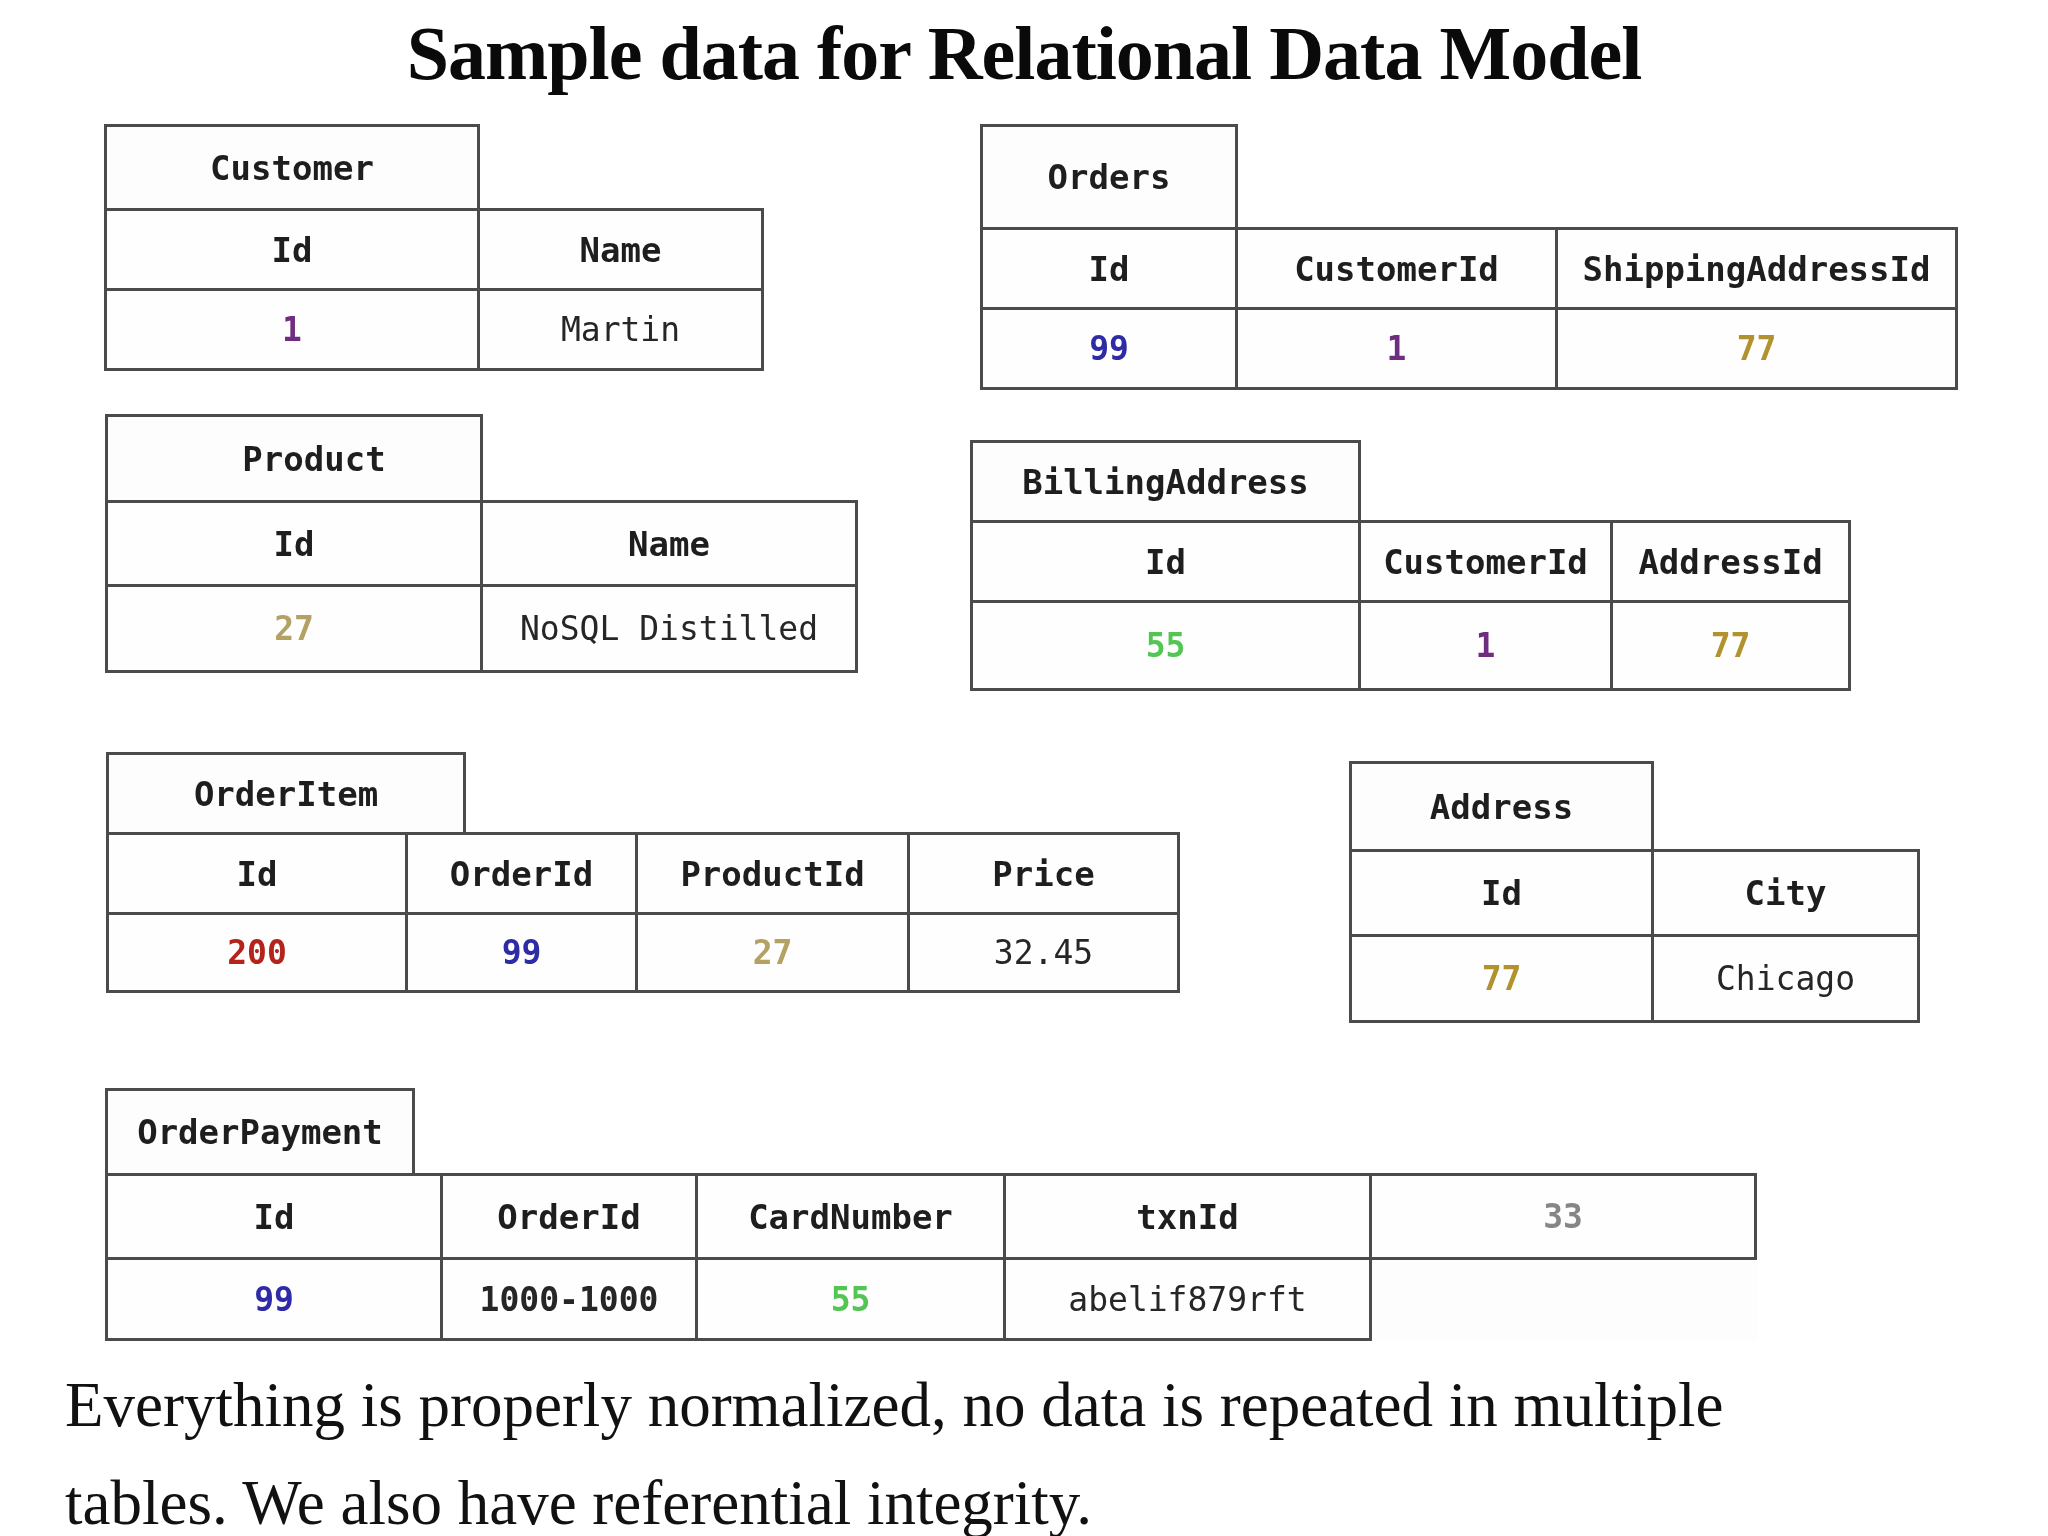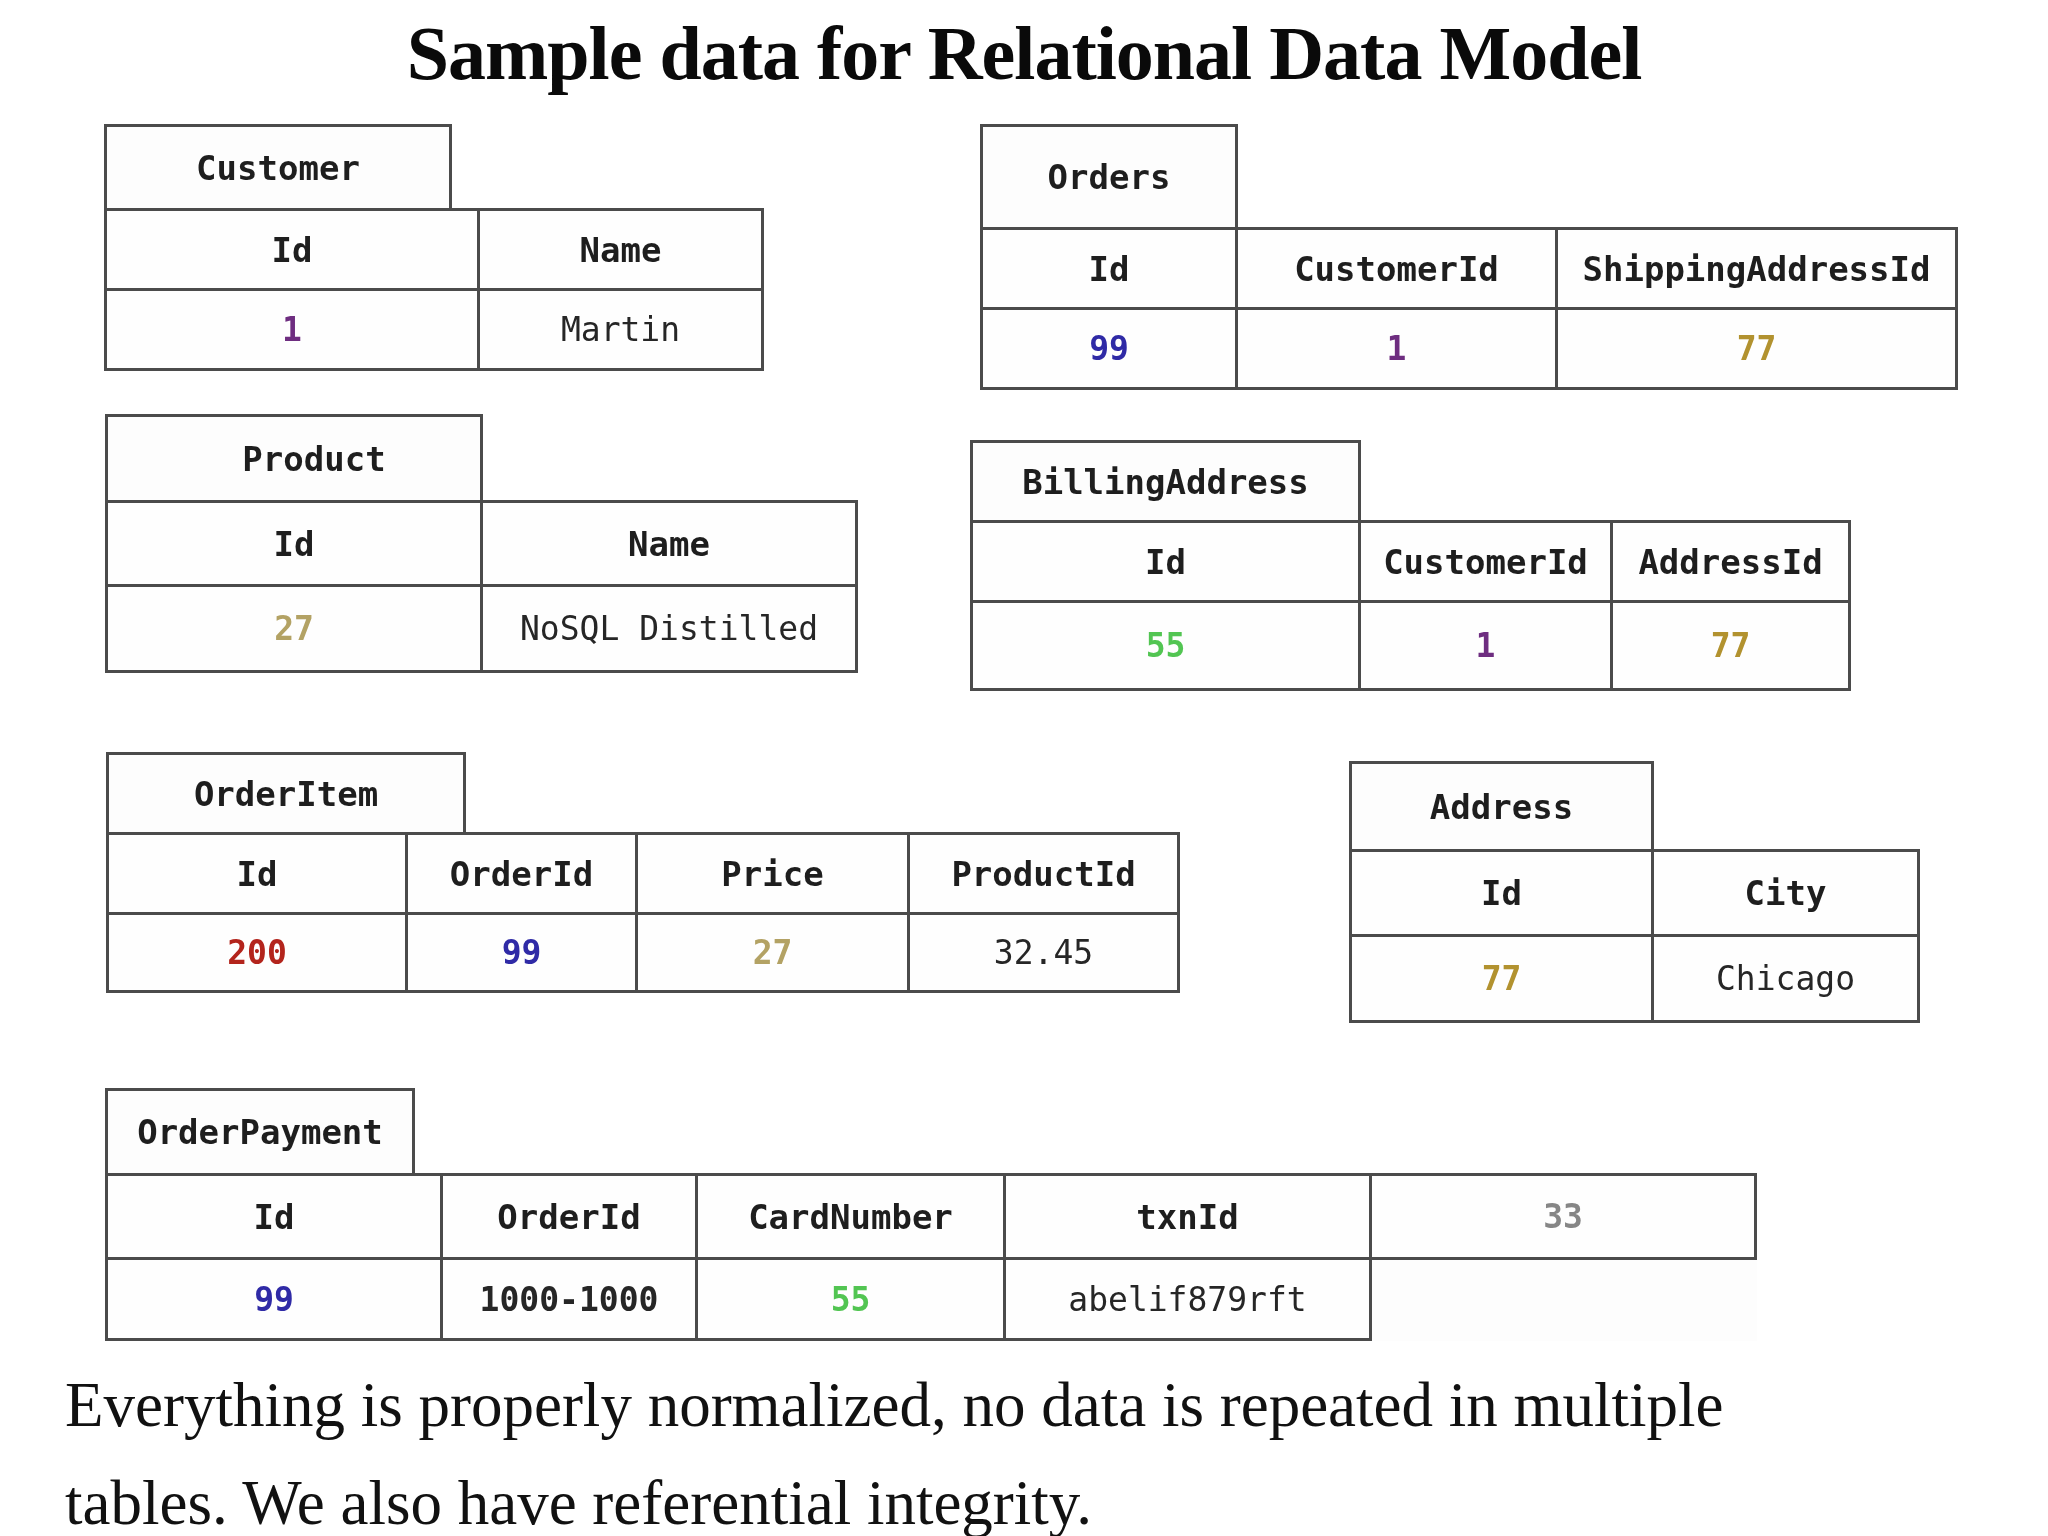--- a/index.html
+++ b/index.html
@@ -37,21 +37,21 @@
   }
 </style>
 </head>
 <body>
 
 <div class="canvas">
 
   <div class="page-title">Sample data for Relational Data Model</div>
 
   <div class="rtable" style="left:104px;top:124px;">
-    <div class="ttl" style="width:348px;height:84px;">Customer</div>
+    <div class="ttl" style="width:376px;height:84px;">Customer</div>
     <div class="grid" style="grid-template-columns:373px 284px;grid-template-rows:80px 80px;">
       <div class="cell hdr">Id</div>
       <div class="cell hdr">Name</div>
       <div class="cell val num" style="color: rgb(110, 45, 128);">1</div>
       <div class="cell val txt" style="color: rgb(38, 38, 38);">Martin</div>
     </div>
   </div>
 
   <div class="rtable" style="left:980px;top:124px;">
     <div class="ttl" style="width:258px;height:103px;">Orders</div>
@@ -85,22 +85,22 @@
       <div class="cell val num" style="color: rgb(110, 45, 128);">1</div>
       <div class="cell val num" style="color: rgb(178, 146, 47);">77</div>
     </div>
   </div>
 
   <div class="rtable" style="left:106px;top:752px;">
     <div class="ttl" style="width:360px;height:80px;">OrderItem</div>
     <div class="grid" style="grid-template-columns:299px 230px 272px 270px;grid-template-rows:80px 78px;">
       <div class="cell hdr">Id</div>
       <div class="cell hdr">OrderId</div>
+      <div class="cell hdr">ProductId</div>
       <div class="cell hdr">Price</div>
-      <div class="cell hdr">ProductId</div>
       <div class="cell val num" style="color: rgb(179, 36, 28);">200</div>
       <div class="cell val num" style="color: rgb(47, 42, 166);">99</div>
       <div class="cell val num" style="color: rgb(179, 162, 100);">27</div>
       <div class="cell val txt" style="color: rgb(38, 38, 38);">32.45</div>
     </div>
   </div>
 
   <div class="rtable" style="left:1349px;top:761px;">
     <div class="ttl" style="width:305px;height:88px;">Address</div>
     <div class="grid" style="grid-template-columns:302px 266px;grid-template-rows:85px 86px;">

